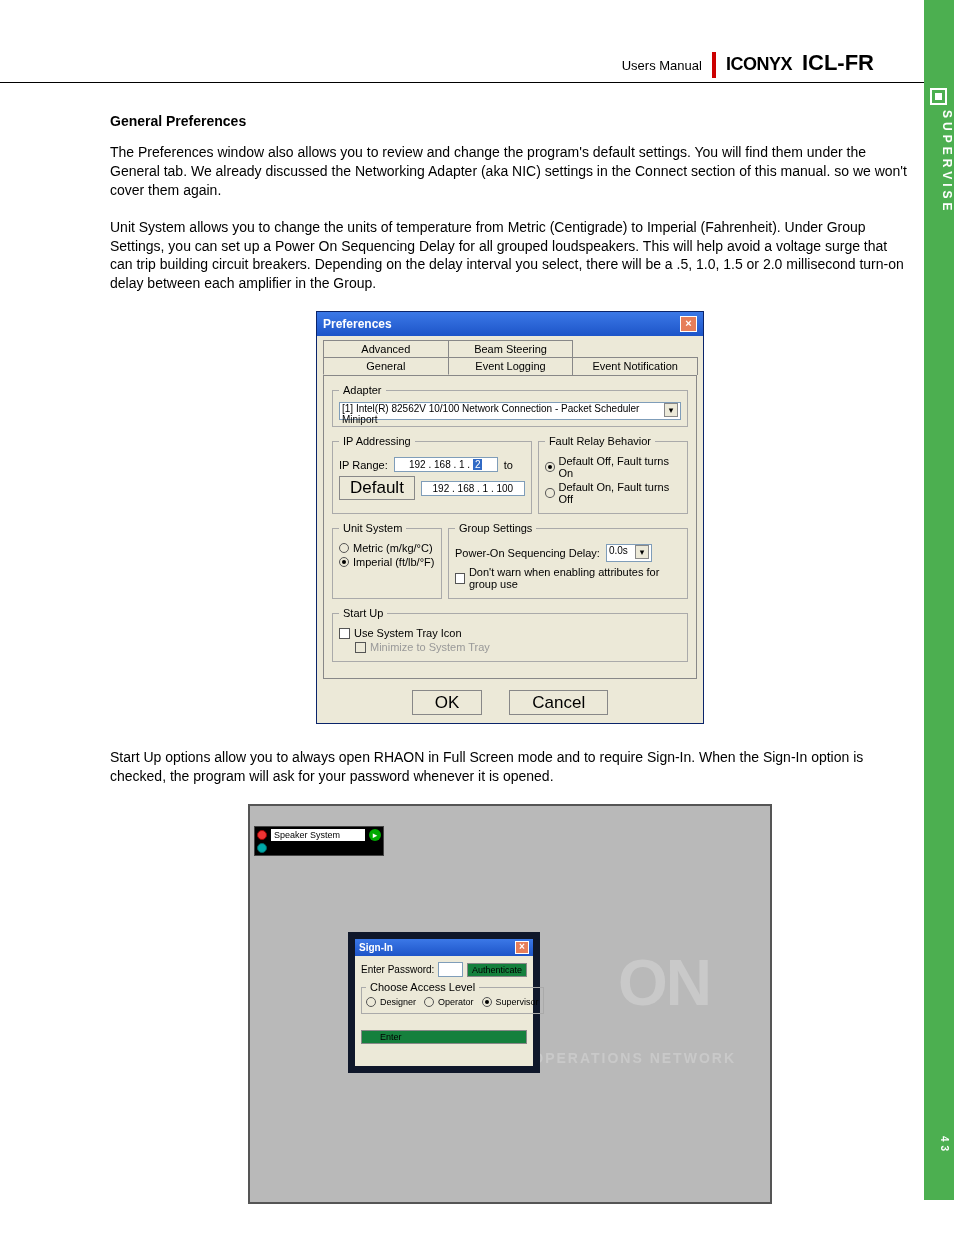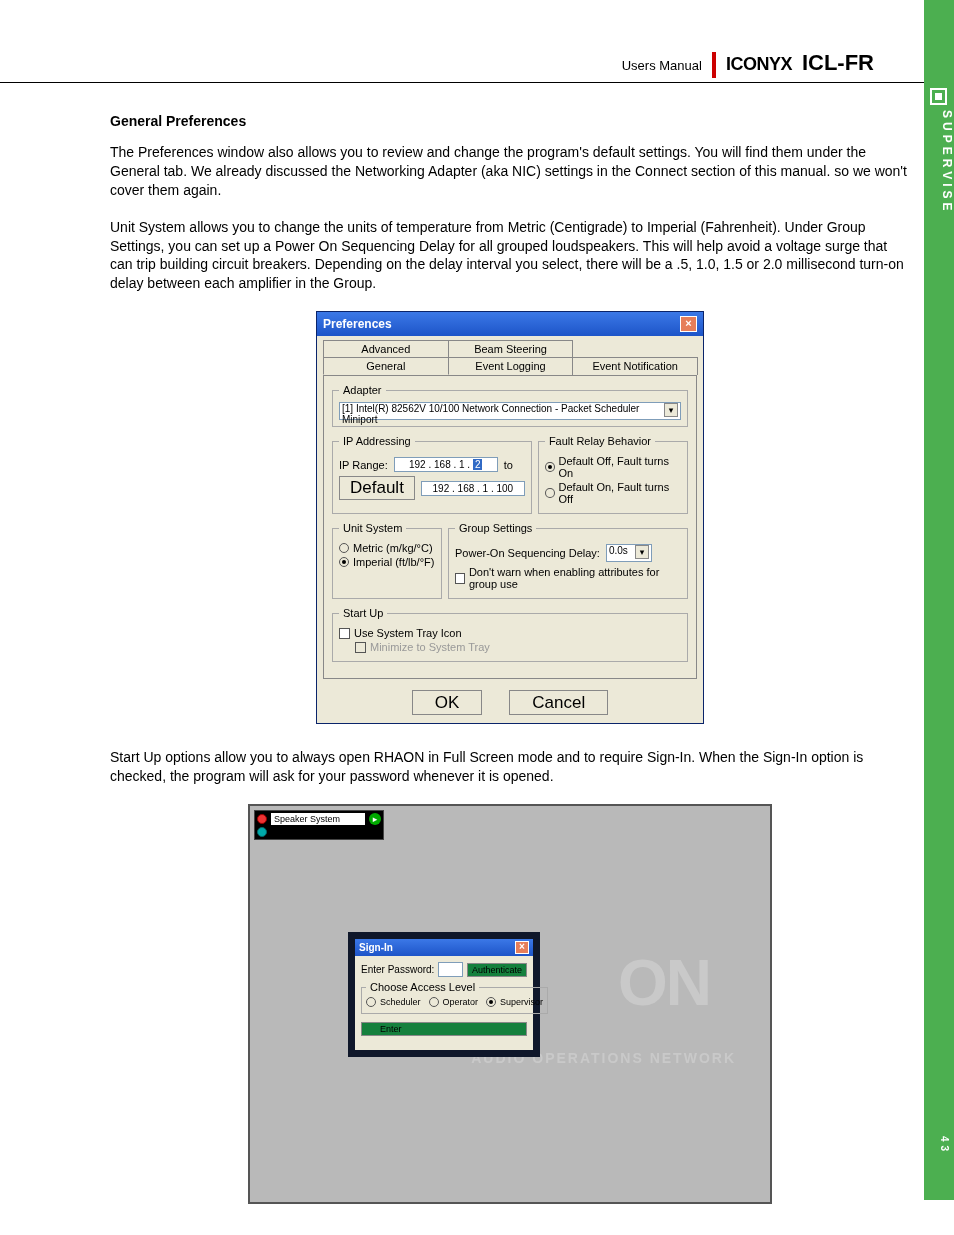--- a/index.html
+++ b/index.html
@@ -194,21 +194,21 @@
     height: 400px;
     background: #b9b9b9;
     border: 2px solid #555;
     position: relative;
     text-align: left;
     font-family: Tahoma, Arial, sans-serif;
     overflow: hidden;
   }
   .tree {
     position: absolute;
-    top: 4px; left: 4px;
+    top: 20px; left: 4px;
     width: 130px;
     background: #000;
     border: 1px solid #444;
     padding: 2px;
   }
   .tree-row { display: flex; align-items: center; gap: 4px; }
   .dot { width: 10px; height: 10px; border-radius: 50%; }
   .dot.red { background: #e33; border:1px solid #900;}
   .dot.teal { background: #0aa; border:1px solid #066; margin-top:2px;}
   .tree-label {
@@ -247,21 +247,21 @@
     background: #ece9d8;
     border: 7px solid #0f172a;
     font-size: 10px;
   }
   .signin .body { padding: 6px; }
   .si-row { display: flex; align-items: center; gap: 4px; margin-bottom: 4px;}
   .si-row .inp { flex:1; border:1px solid #7f9db9; background:#fff; height:15px;}
   .si-btn { border:1px solid #888; background:#15803d; padding:1px 4px; font-size:9px;}
   .signin fieldset { margin:4px 0 6px 0; padding: 2px 4px 4px 4px;}
   .axs { display:flex; gap:8px; font-size:9px; }
-  .signin .enter { display:block; margin: 8px auto; padding:1px 18px;}
+  .signin .enter { display:block; margin: 16px auto; padding:1px 18px;}
 </style>
 </head>
 <body>
 
 <div class="page">
   <div class="side-tab">
     <div class="icon"></div>
     <span>SUPERVISE</span>
     <div class="page-num">43</div>
   </div>
@@ -400,21 +400,21 @@
             <div class="si-row">
               <span>Enter Password:</span>
               <span class="inp"></span>
               <span class="si-btn">Authenticate</span>
             </div>
             <fieldset>
               <legend>Choose Access Level</legend>
               <div class="axs">
                 <div class="radio">
                     <span class="r"></span>
-                    <span>Scheduler</span>
+                    <span>Designer</span>
                   </div>
                 <div class="radio">
                     <span class="r"></span>
                     <span>Operator</span>
                   </div>
                 <div class="radio">
                     <span class="r on"></span>
                     <span>Supervisor</span>
                   </div>
               </div>

